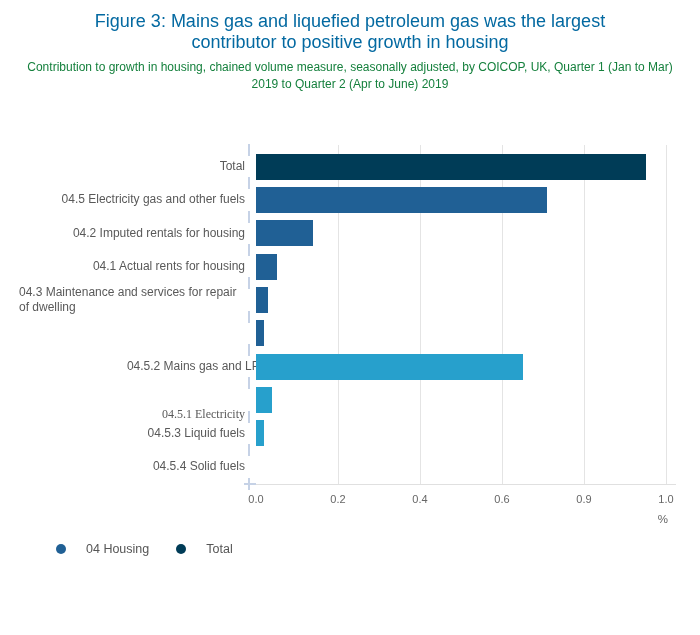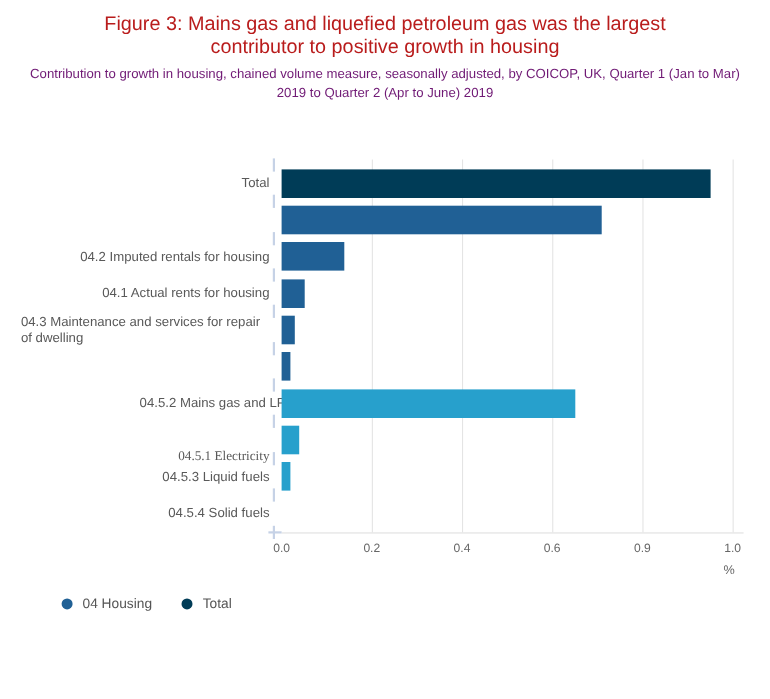--- a/index.html
+++ b/index.html
@@ -1,35 +1,35 @@
 <!DOCTYPE html>
 <html><head>
 <meta charset="utf-8">
 <style>
   html,body{margin:0;padding:0;background:#ffffff;}
   .page{position:relative;width:700px;height:635px;background:#ffffff;overflow:hidden;
         font-family:"Liberation Sans","DejaVu Sans",sans-serif;}
   .title{position:absolute;top:11px;left:0;right:0;margin:0 auto;max-width:575px;
-         text-align:center;font-size:18px;line-height:21px;font-weight:400;color:#b91c1c;}
+         text-align:center;font-size:18px;line-height:21px;font-weight:400;color:#0369a1;}
   .subtitle{position:absolute;top:59px;left:0;right:0;margin:0 auto;max-width:650px;
-            text-align:center;font-size:12px;line-height:16.5px;font-weight:400;color:#701a75;}
+            text-align:center;font-size:12px;line-height:16.5px;font-weight:400;color:#15803d;}
   .chart{position:absolute;left:0;top:0;width:700px;height:635px;}
   .gridline{position:absolute;width:1px;background:#e4e4e4;}
   .axisline{position:absolute;height:1px;background:#e0e0e0;}
   .ytick{position:absolute;width:2px;height:12px;background:#c6d2e6;}
   .ytick-corner{position:absolute;height:2px;width:12px;background:#c6d2e6;}
   .row-label{position:absolute;display:flex;align-items:center;color:#595959;
              font-size:12px;line-height:15.5px;}
   .row-label.single{left:0;width:245px;justify-content:flex-end;text-align:right;}
   .row-label.multi{left:19px;width:230px;justify-content:flex-start;text-align:left;white-space:pre-line;}
   .bar{position:absolute;height:26px;}
   .xtick-label{position:absolute;width:44px;text-align:center;font-size:11px;color:#666666;}
   .unit-label{position:absolute;width:40px;text-align:right;font-size:11.5px;color:#666666;}
   .legend{position:absolute;left:56px;top:542px;display:flex;align-items:center;gap:27px;}
-  .legend-item{display:flex;align-items:center;gap:9px;cursor:pointer;}
+  .legend-item{display:flex;align-items:center;gap:20px;cursor:pointer;}
   .legend-dot{width:10px;height:10px;border-radius:50%;flex:0 0 auto;}
   .legend-label{font-size:12.5px;color:#555555;white-space:nowrap;}
 </style>
 </head>
 <body>
 
 <div class="page">
   <h1 class="title">Figure 3: Mains gas and liquefied petroleum gas was the largest contributor to positive growth in housing</h1>
   <p class="subtitle">Contribution to growth in housing, chained volume measure, seasonally adjusted, by COICOP, UK, Quarter 1 (Jan to Mar) 2019 to Quarter 2 (Apr to June) 2019</p>
   <div class="chart" id="chart">
@@ -53,20 +53,21 @@
       <div class="ytick" style="left: 248px; top: 277.4px;"></div>
       <div class="ytick" style="left: 248px; top: 310.75px;"></div>
       <div class="ytick" style="left: 248px; top: 344.1px;"></div>
       <div class="ytick" style="left: 248px; top: 377.45px;"></div>
       <div class="ytick" style="left: 248px; top: 410.8px;"></div>
       <div class="ytick" style="left: 248px; top: 444.15px;"></div>
       <div class="ytick" style="left: 248px; top: 477.5px;"></div>
       <div class="ytick-corner" style="left: 244px; top: 482.5px;"></div>
       <div class="row-label single" style="top: 150px; height: 33.35px;">Total</div>
       <div class="bar" style="left: 256px; top: 153.675px; width: 389.5px; background: rgb(0, 60, 87);"></div>
+      <div class="row-label single" style="top: 183.35px; height: 33.35px;">04.5 Electricity gas and other fuels</div>
       <div class="bar" style="left: 256px; top: 187.025px; width: 291.1px; background: rgb(32, 96, 149);"></div>
       <div class="row-label single" style="top: 216.7px; height: 33.35px;">04.2 Imputed rentals for housing</div>
       <div class="bar" style="left: 256px; top: 220.375px; width: 57.4px; background: rgb(32, 96, 149);"></div>
       <div class="row-label single" style="top: 250.05px; height: 33.35px;">04.1 Actual rents for housing</div>
       <div class="bar" style="left: 256px; top: 253.725px; width: 20.5px; background: rgb(32, 96, 149);"></div>
       <div class="row-label multi" style="top: 283.4px; height: 33.35px;">04.3 Maintenance and services for repair
 of dwelling</div>
       <div class="bar" style="left: 256px; top: 287.075px; width: 12.3px; background: rgb(32, 96, 149);"></div>
       <div class="bar" style="left: 256px; top: 320.425px; width: 8.2px; background: rgb(32, 96, 149);"></div>
       <div class="row-label single" style="top: 350.1px; height: 33.35px; padding-left: 24px;">04.5.2 Mains gas and LPG</div>

